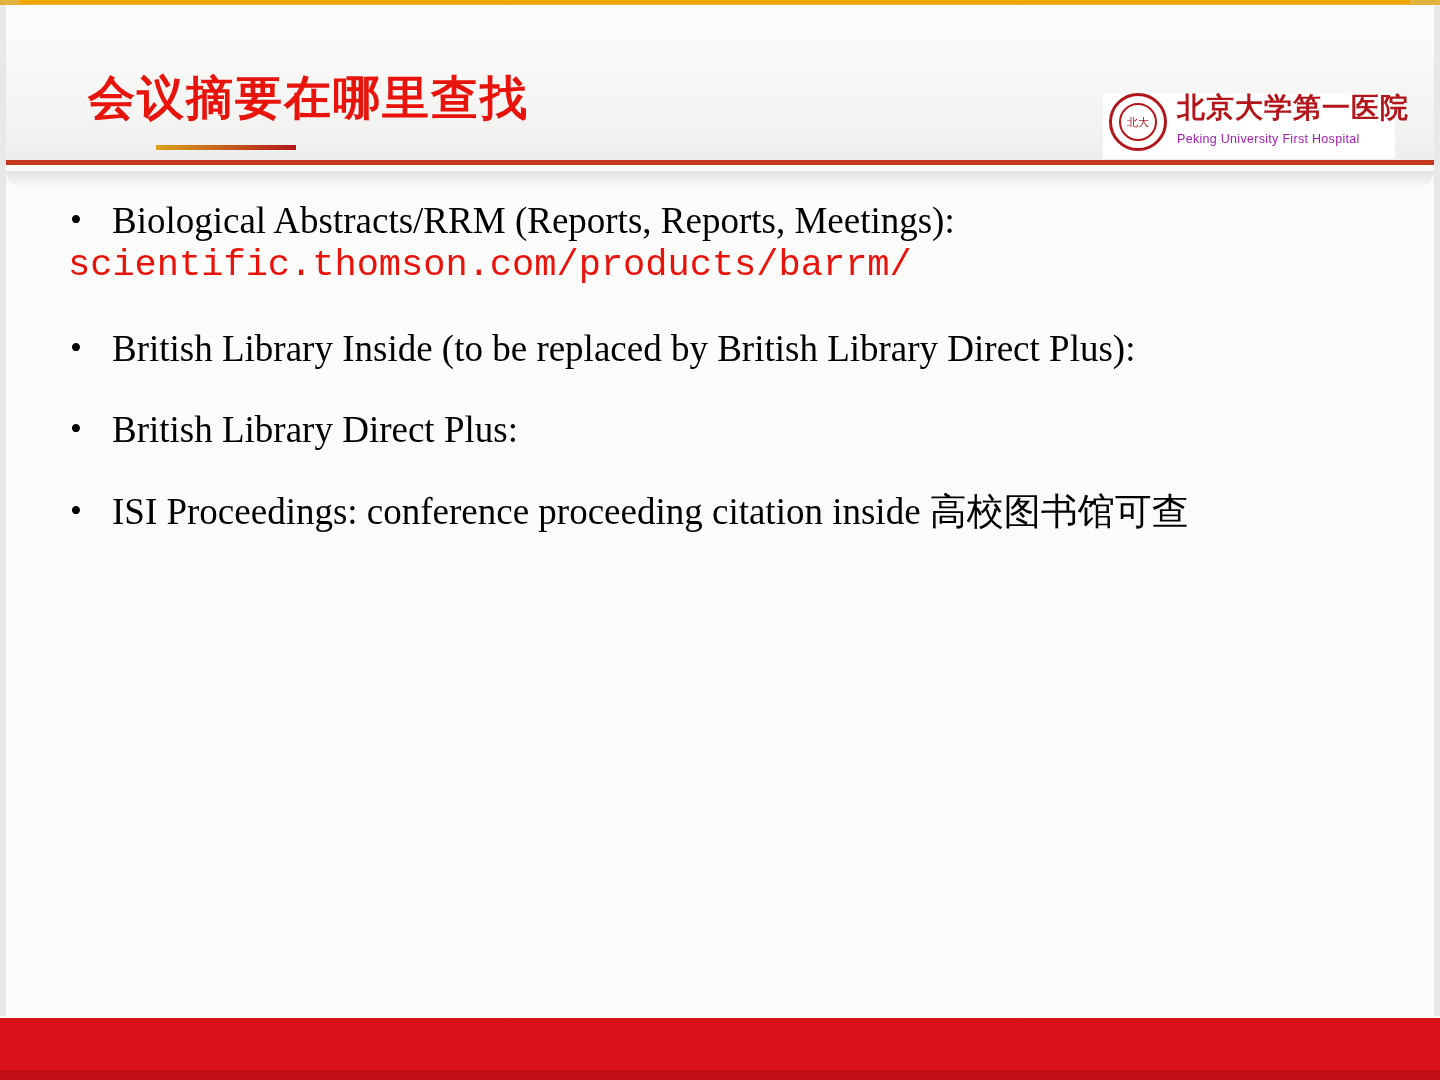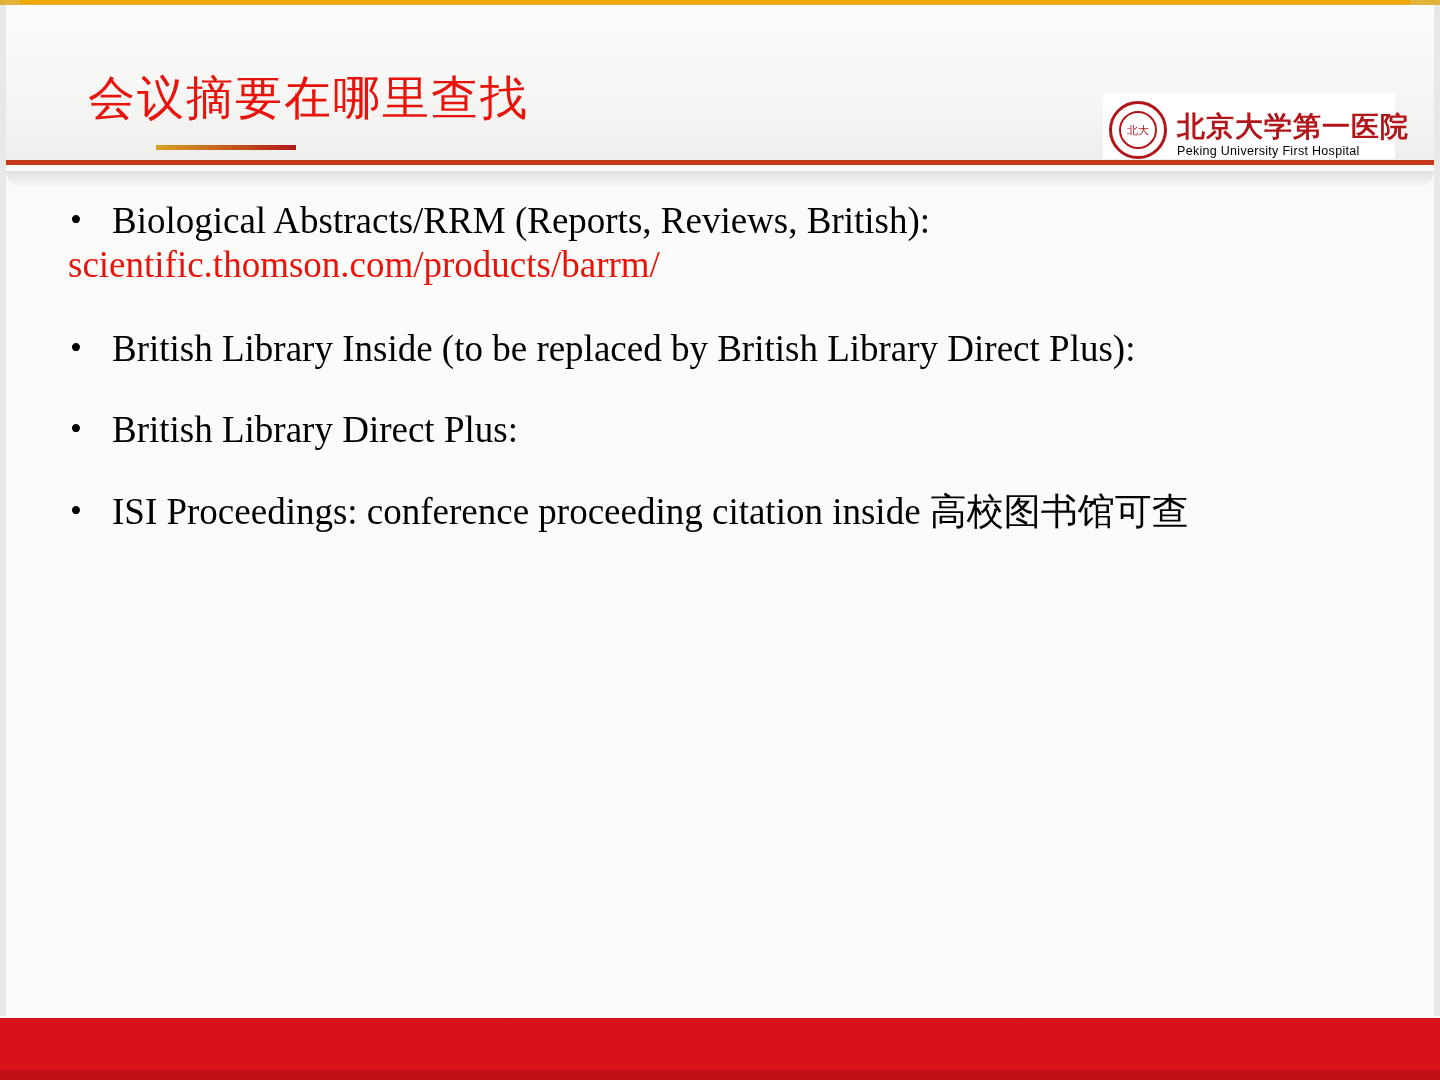--- a/index.html
+++ b/index.html
@@ -65,36 +65,36 @@
     height: 18px;
     background: linear-gradient(to bottom, rgba(0,0,0,0.10), rgba(0,0,0,0));
     border-bottom-left-radius: 22px;
     border-bottom-right-radius: 22px;
   }
   .slide-title {
     position: absolute;
     left: 82px;
     top: 62px;
     font-family: "DejaVu Sans", sans-serif;
-    font-weight: normal;
+    font-weight: bold;
     font-size: 47px;
     letter-spacing: 2px;
     color: #e8140c;
     white-space: nowrap;
   }
   
   .logo {
     position: absolute;
     left: 1097px;
     top: 88px;
     width: 292px;
     height: 66px;
     background: #ffffff;
     display: flex;
-    align-items: flex-end;
+    align-items: flex-start;
     box-sizing: border-box;
   }
   .logo-seal {
     width: 58px;
     height: 58px;
     border-radius: 50%;
     border: 3px solid #b3161a;
     box-sizing: border-box;
     position: relative;
     flex: 0 0 auto;
@@ -130,24 +130,24 @@
     font-weight: bold;
     font-size: 28px;
     color: #b3161a;
     letter-spacing: 1px;
     line-height: 1.08;
     white-space: nowrap;
   }
   .logo-en {
     font-family: "Liberation Sans", sans-serif;
     font-size: 12.5px;
-    color: #000000;
+    color: #a21caf;
     letter-spacing: 0.3px;
     line-height: 1.1;
-    margin-top: 3px;
+    margin-top: 10px;
     white-space: nowrap;
   }
   .logo-bar {
     position: absolute;
     left: 150px;
     top: 140px;
     width: 140px;
     height: 5px;
     background: linear-gradient(to right, #d8a31a, #b3161a);
   }
@@ -184,20 +184,21 @@
     flex: 1 1 auto;
     padding-right: 20px;
   }
   .url {
     font-size: 37px;
     line-height: 1.2;
     color: #e8140c;
     margin-top: 2px;
     padding-left: 8px;
     word-break: break-all;
+    font-family: Liberation Mono, monospace;
   }
   .spacer-sm { height: 14px; }
   
   .bottom-band {
     position: absolute;
     left: 0;
     bottom: 0;
     width: 1440px;
     height: 62px;
     background: #d9121a;
@@ -243,21 +244,21 @@
     </div>
     <div class="logo-bar"></div>
   </div>
   <div class="header-shadow"></div>
 
   <div class="content">
 
     <div class="block">
       <div class="bullet-line">
         <span class="bullet-dot">•</span>
-        <span class="bullet-text">Biological Abstracts/RRM (Reports, Reviews, British):</span>
+        <span class="bullet-text">Biological Abstracts/RRM (Reports, Reports, Meetings):</span>
       </div>
       <div class="url">scientific.thomson.com/products/barrm/</div>
     </div>
 
     <div class="spacer-sm"></div>
 
     <div class="block">
       <div class="bullet-line">
         <span class="bullet-dot">•</span>
         <span class="bullet-text">British Library Inside (to be replaced by British Library Direct Plus):</span>

